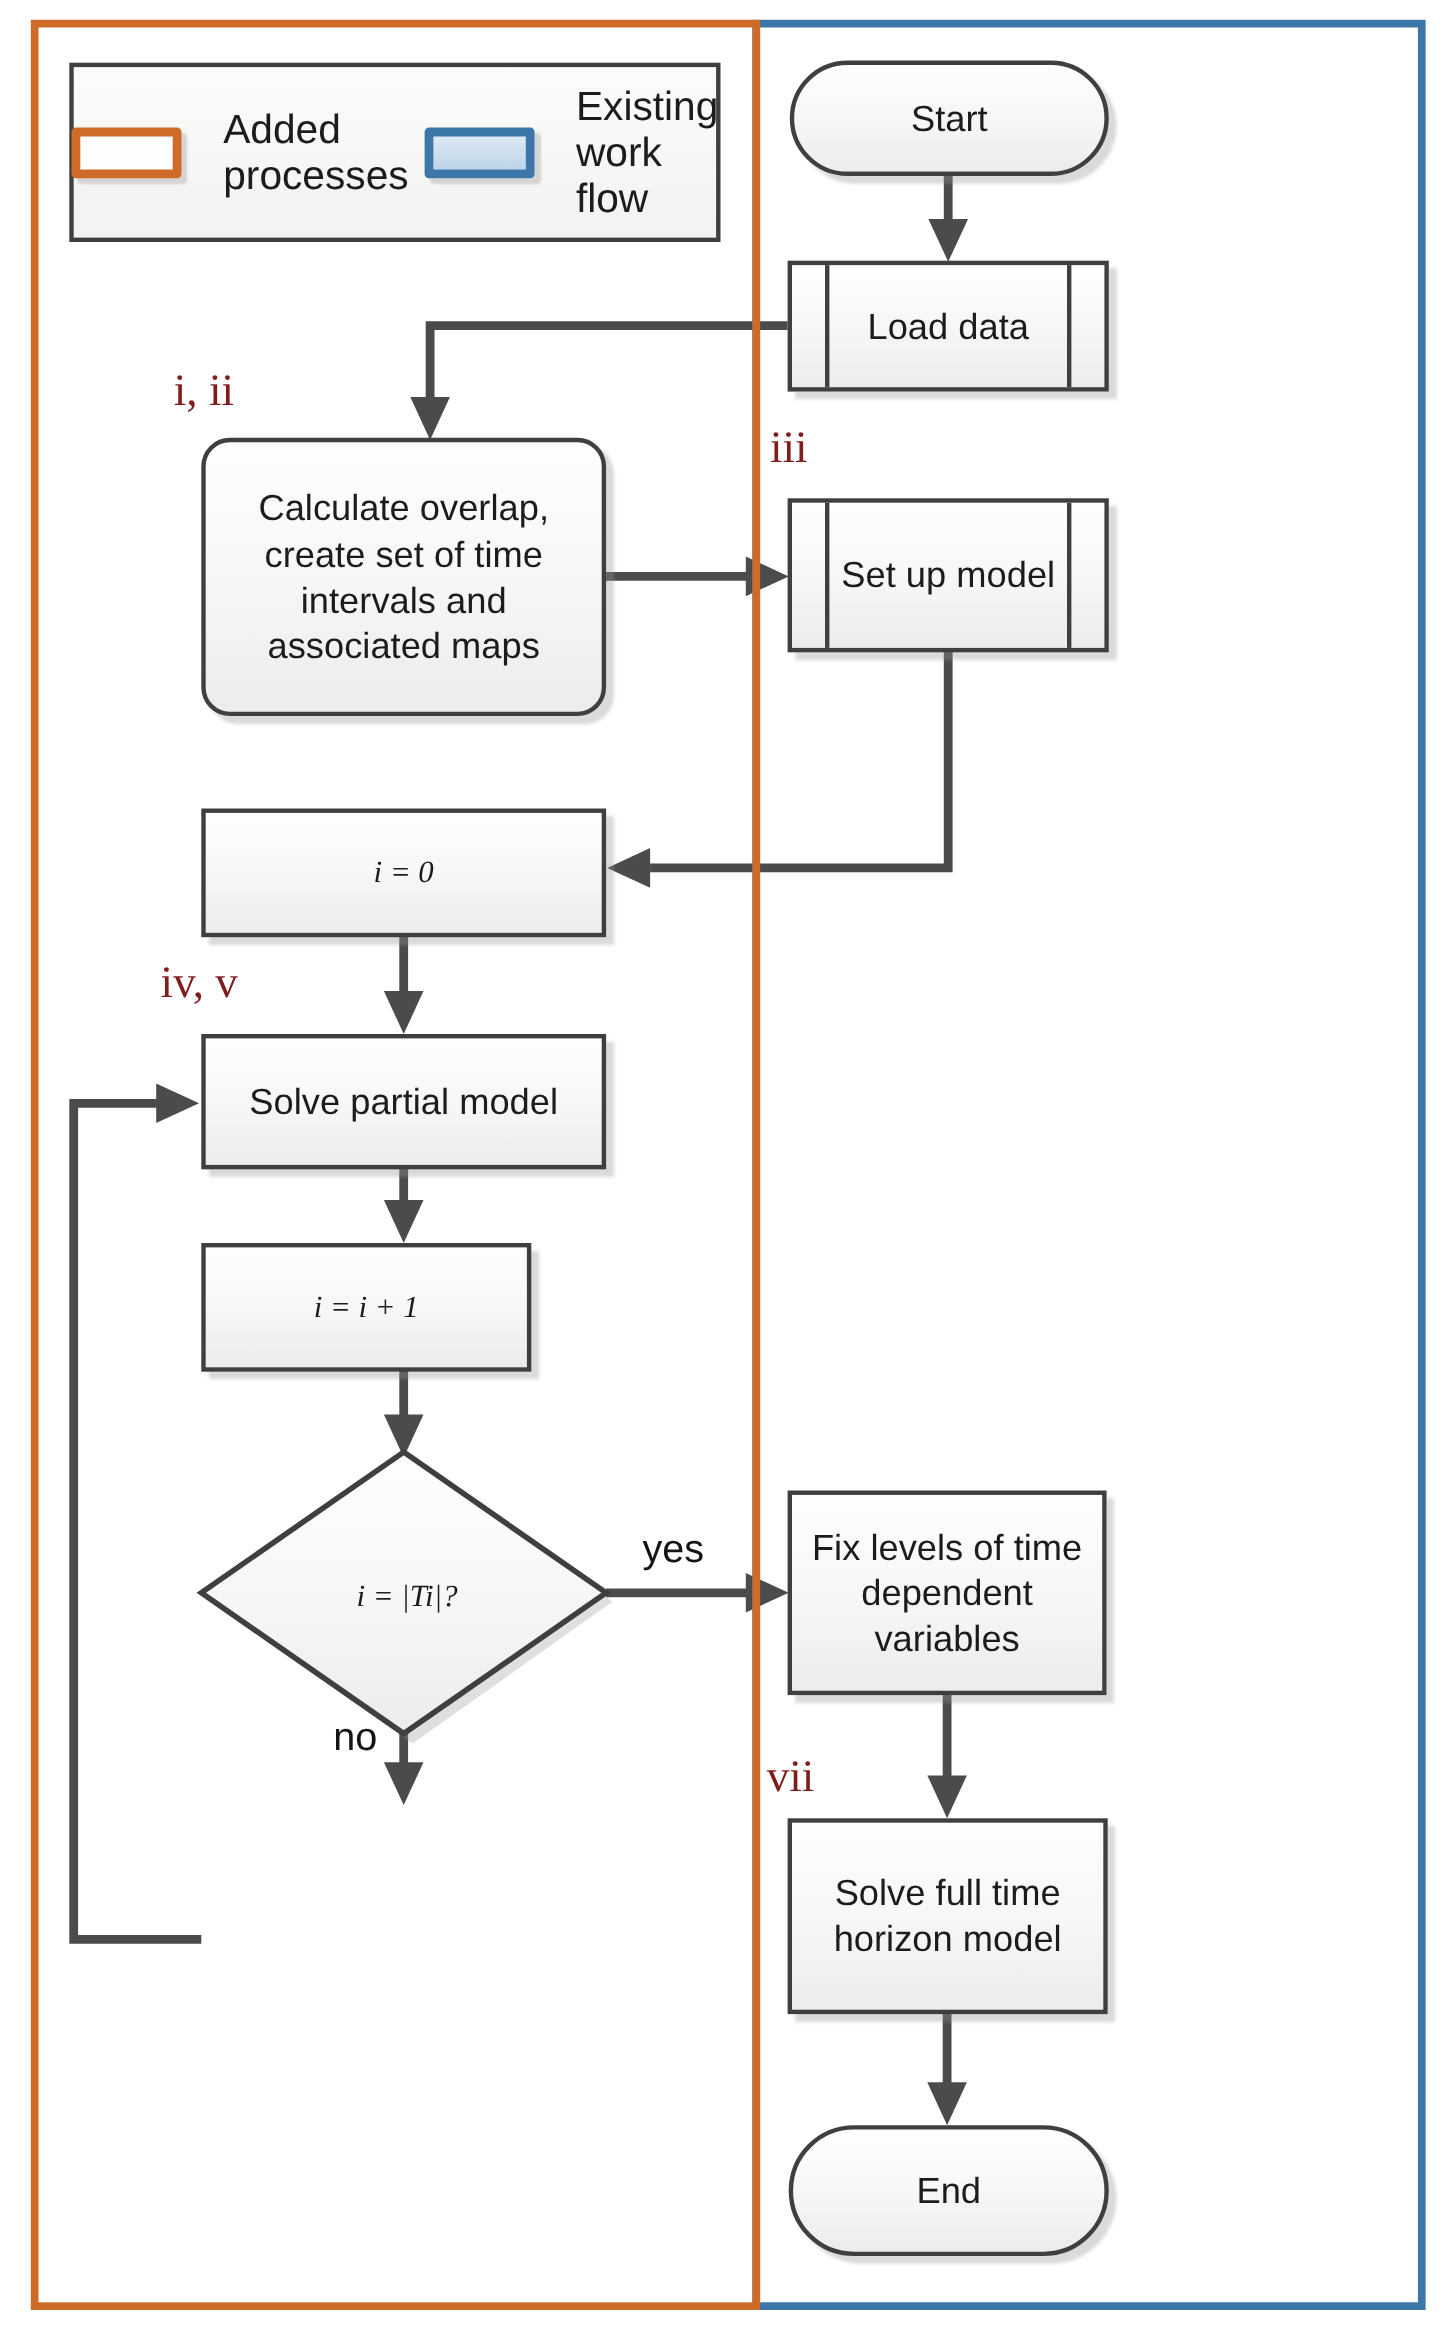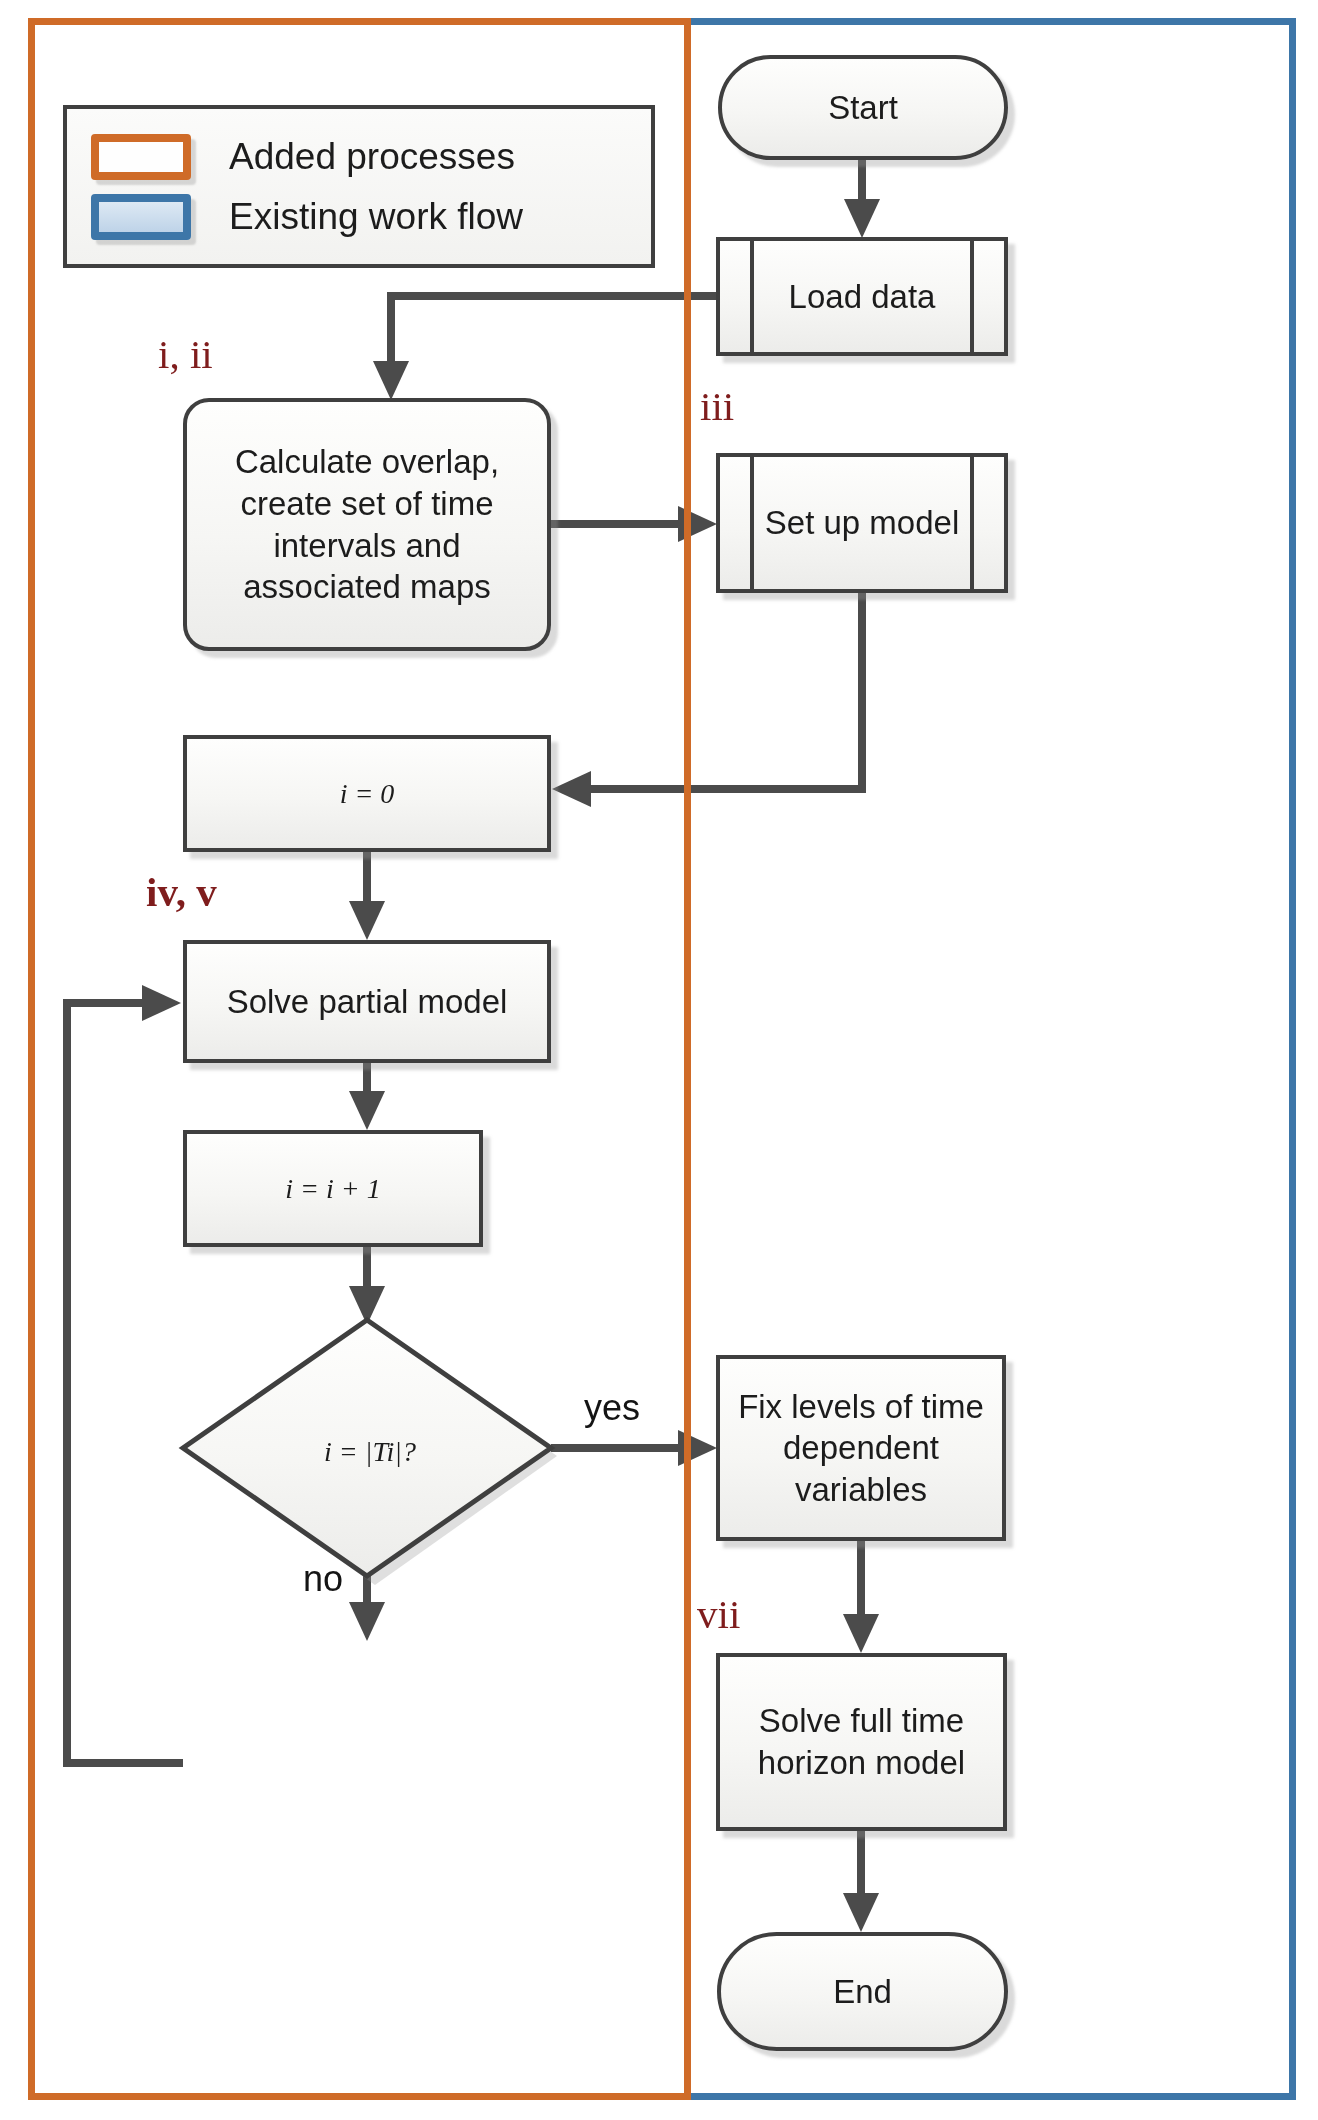--- a/index.html
+++ b/index.html
@@ -39,21 +39,21 @@
   }
   .annotation{
     position:absolute;z-index:3;font-family:"Liberation Serif",serif;
     font-size:41px;color:#7f1d1d;white-space:nowrap;
   }
   .edge-label{position:absolute;z-index:3;font-size:36px;color:#141414;white-space:nowrap;}
   .legend{
     position:absolute;left:63px;top:57px;width:592px;height:163px;z-index:5;
     box-sizing:border-box;border:4px solid var(--node-border);
     background:linear-gradient(180deg,#fbfbfa 0%,#f2f2f0 100%);
-    display:flex;flex-direction:column;justify-content:center;gap:14px;padding:14px 24px;margin-top:48px;
+    display:flex;flex-direction:row;justify-content:center;gap:14px;padding:14px 24px;
   }
   .legend-row{display:flex;align-items:center;}
   .legend-swatch{
     box-sizing:border-box;width:100px;height:46px;border-radius:4px;flex:0 0 auto;
     box-shadow:5px 5px 2px rgba(150,150,150,0.35);
   }
   .legend-swatch.added{border:8px solid var(--accent-orange);background:#fefefe;}
   .legend-swatch.existing{border:8px solid var(--accent-blue);background:linear-gradient(180deg,#dde9f4 0%,#bed3e8 100%);}
   .legend-label{margin-left:38px;font-size:37px;}
 </style>
@@ -164,19 +164,19 @@
       <polygon points="192,3 376,131 192,259 8,131" fill="url(#dg)" stroke="#3f3f3f" stroke-width="5"></polygon>
     </svg>
     <div class="diamond-text">
       <span class="math">i = |Ti|?</span>
     </div>
   </div>
 
 
   <div class="annotation" style="left:158px;top:330px;">i, ii</div>
   <div class="annotation" style="left:700px;top:382px;">iii</div>
-  <div class="annotation" style="left:146px;top:868px;font-weight:bold;">iv, v</div>
+  <div class="annotation" style="left:146px;top:868px;">iv, v</div>
   <div class="annotation" style="left:697px;top:1590px;">vii</div>
 
   <div class="edge-label" style="left:584px;top:1387px;">yes</div>
   <div class="edge-label" style="left:303px;top:1558px;">no</div>
 
 </div>
 
 </body></html>

